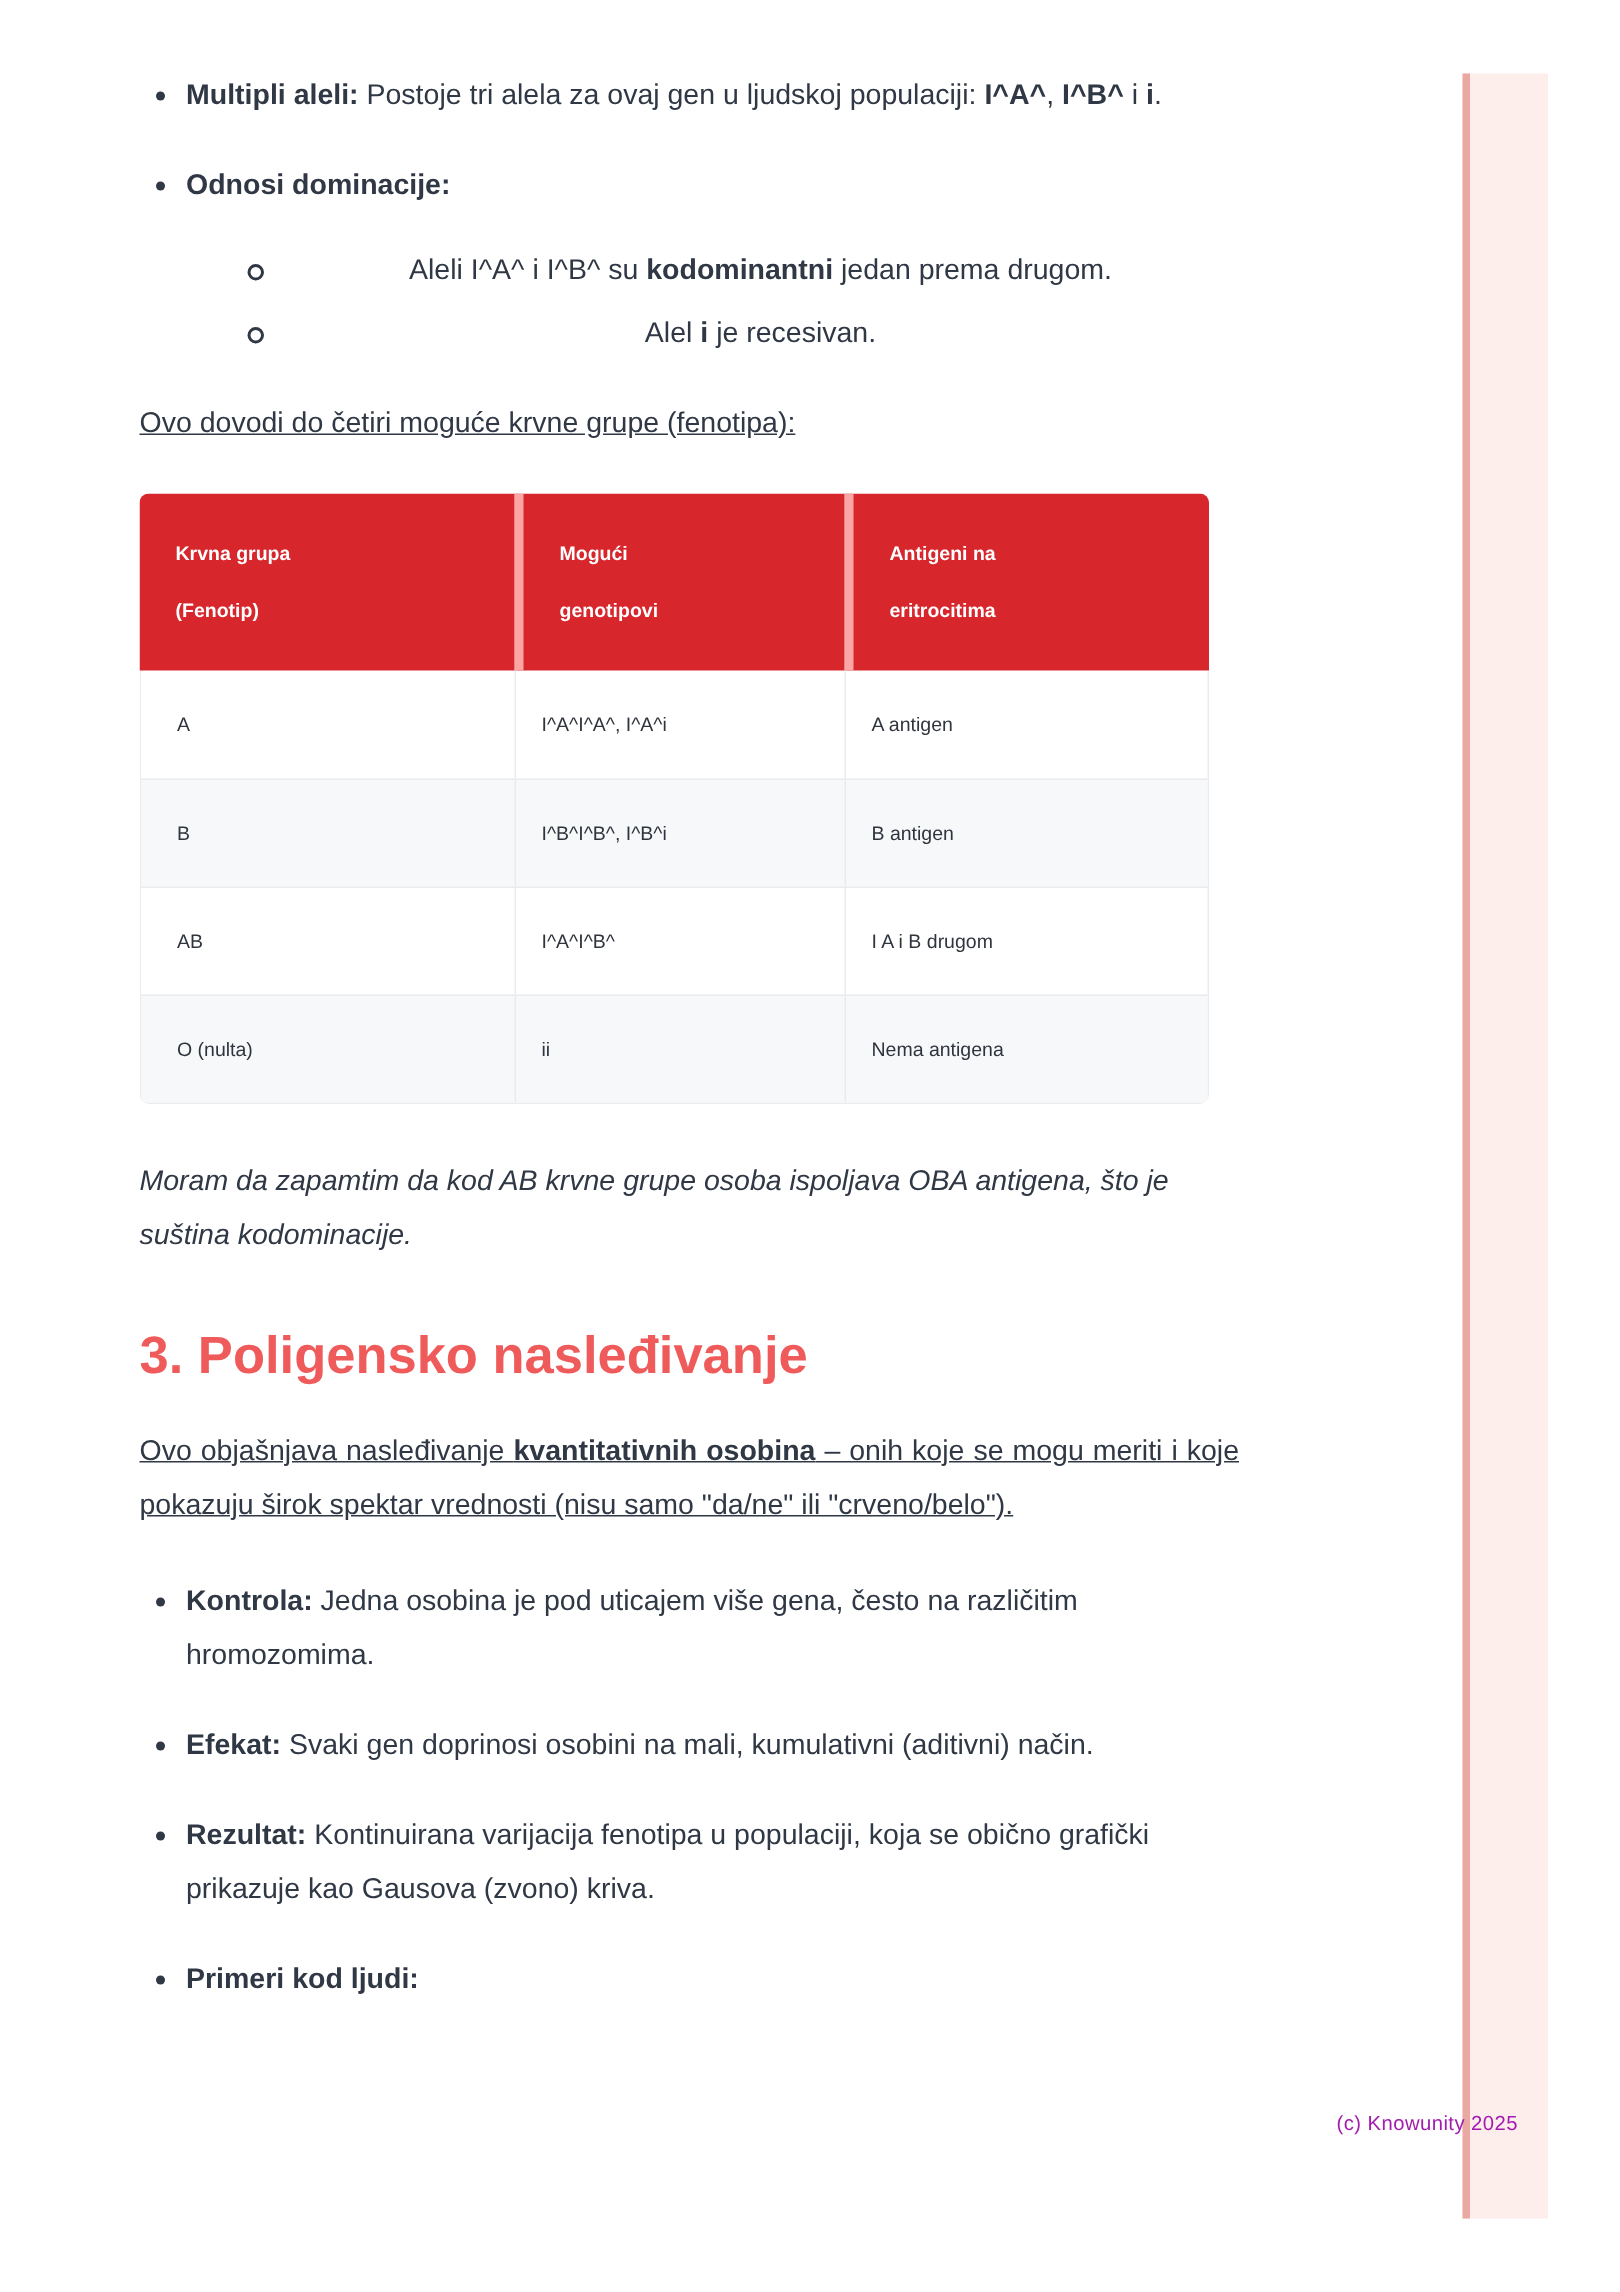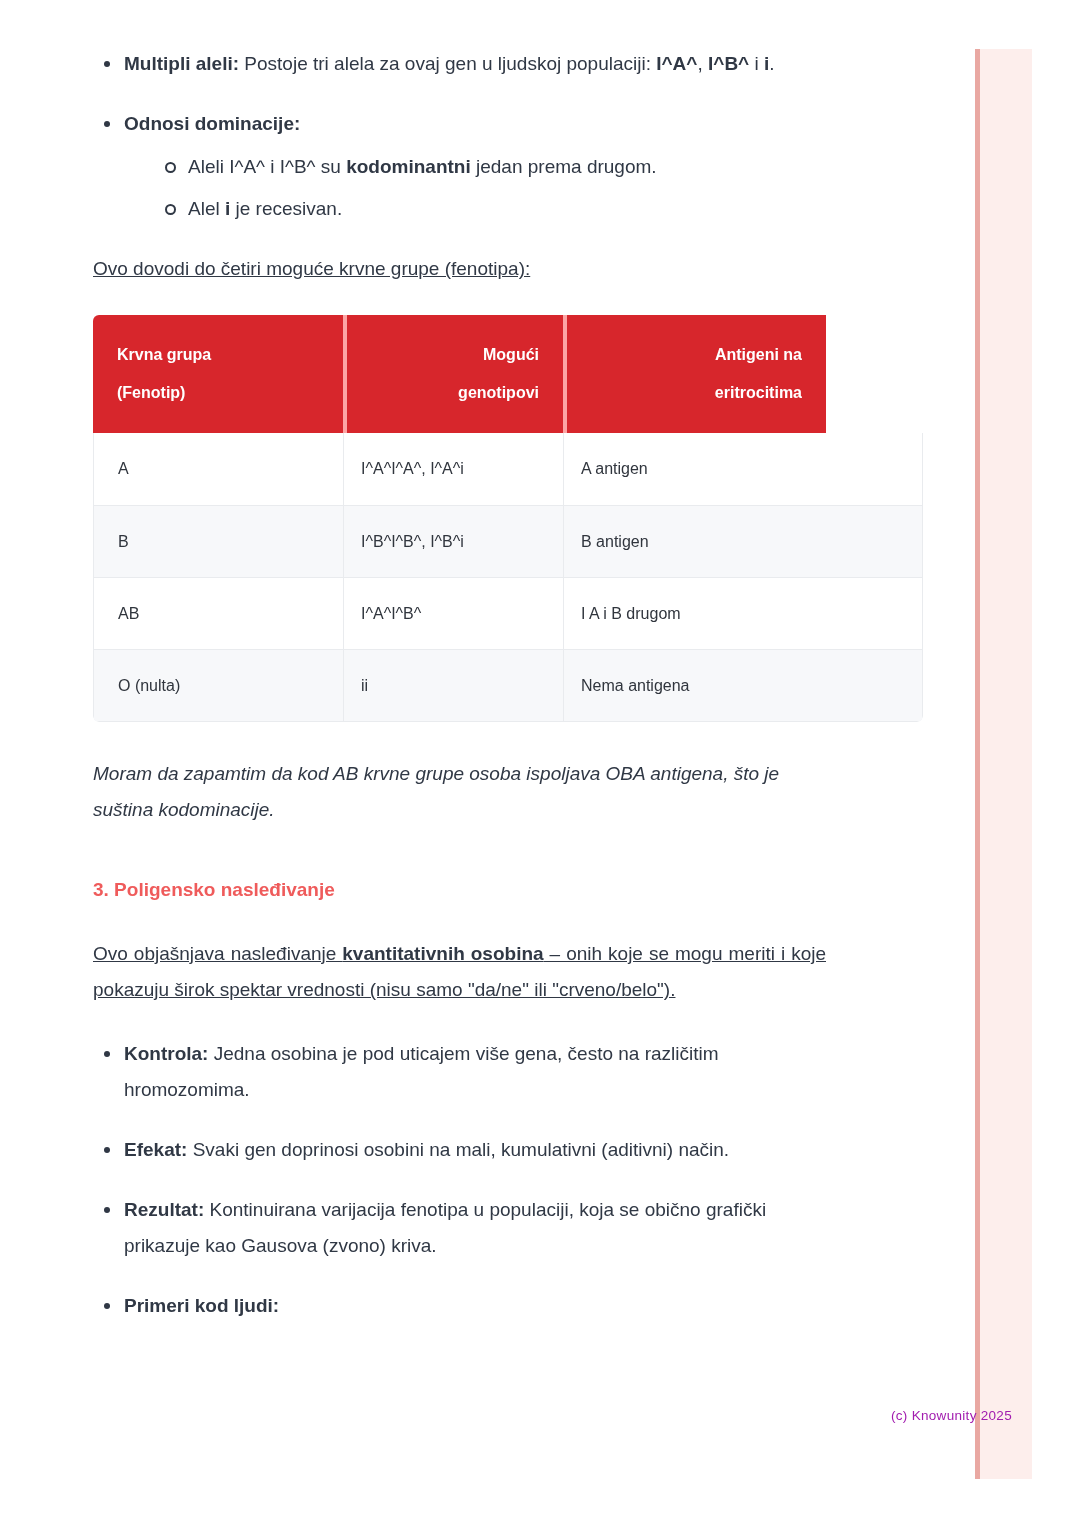--- a/index.html
+++ b/index.html
@@ -40,55 +40,55 @@
   ul.blist > li::before {
     content: "";
     position: absolute;
     left: 11px;
     top: 15px;
     width: 6px;
     height: 6px;
     border-radius: 50%;
     background: #303845;
   }
-  ul.sub { margin-top: 7px; margin-left: 33px; }
+  ul.sub { margin-top: 21px; margin-left: 33px; text-align: center; }
   ul.sub > li { padding-left: 31px; margin-bottom: 6px; }
   ul.sub > li::before {
     background: transparent;
     border: 2px solid #303845;
     width: 7px;
     height: 7px;
     left: 8px;
     top: 13px;
   }
 
   .para { margin: 0 0 28px 0; text-decoration: underline; }
   .para.justify { text-align: justify; }
 
   
   .tbl {
-    width: 830px;
+    width: 713px;
     margin: 28px 0 0 0;
     border-radius: 6px;
     overflow: hidden;
-    font-size: 16px;
+    font-size: 13px;
   }
   .thead {
     display: grid;
     grid-template-columns: 250px 220px 263px;
   }
   .th {
     background: #d7262c;
     color: #ffffff;
     font-weight: 600;
     padding: 21px 24px;
     line-height: 38px;
     white-space: pre-line;
   }
-  .th + .th { border-left: 4px solid #fca5a5; text-align: right; }
+  .th + .th { border-left: 6px solid #fca5a5; }
   .tbody {
     border: 1px solid #e9ebee;
     border-top: none;
     border-radius: 0 0 6px 6px;
   }
   .trow {
     display: grid;
     grid-template-columns: 249px 220px 262px;
     height: 72px;
   }
@@ -101,21 +101,21 @@
     color: #30353d;
   }
   .td + .td { border-left: 1px solid #e9ebee; padding-left: 17px; }
 
   .note {
     font-style: italic;
     margin: 34px 0 0 0;
   }
   .section-title {
     color: #ef5b5b;
-    font-size: 19px;
+    font-size: 35px;
     font-weight: 700;
     line-height: 36px;
     margin: 44px 0 28px 0;
   }
   .watermark {
     position: absolute;
     top: 1408px;
     left: 891px;
     font-size: 13.5px;
     color: #a21caf;

